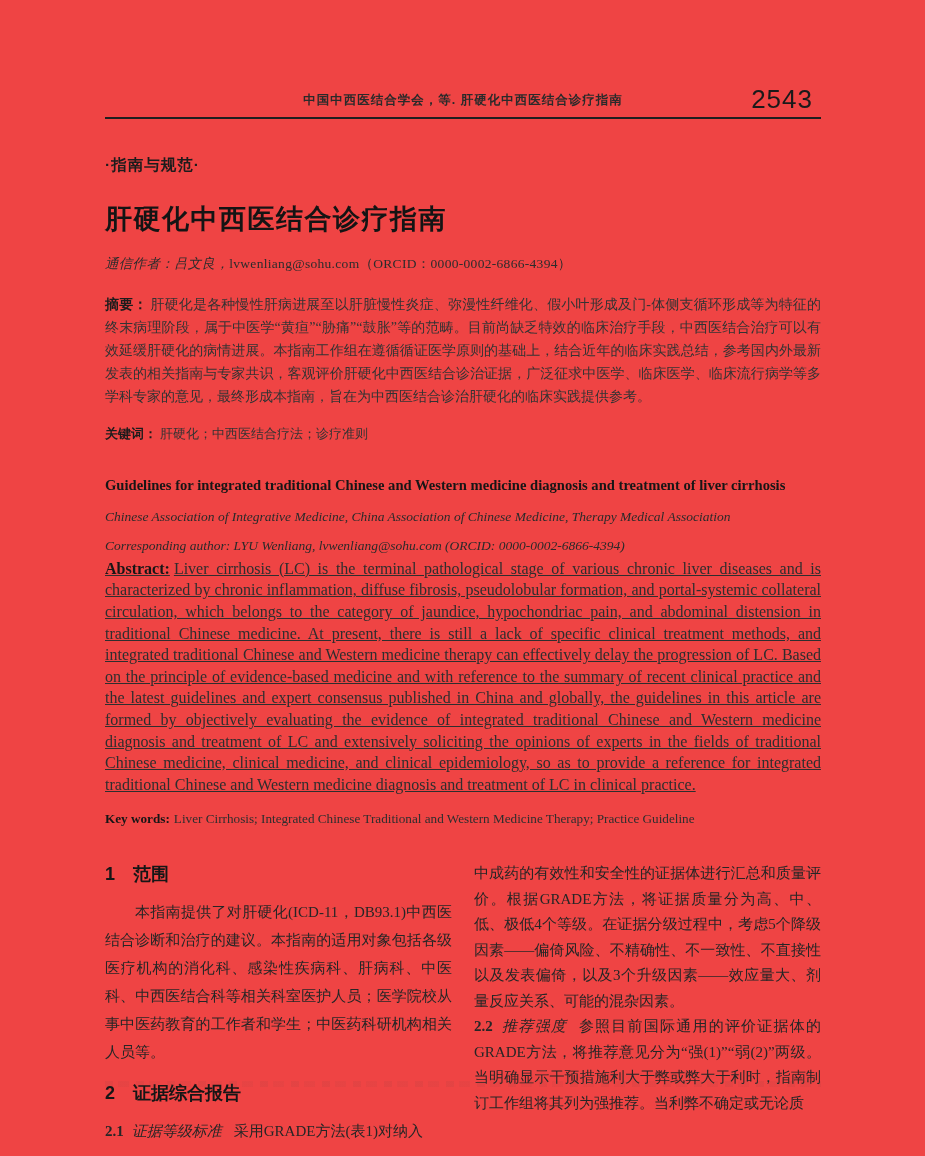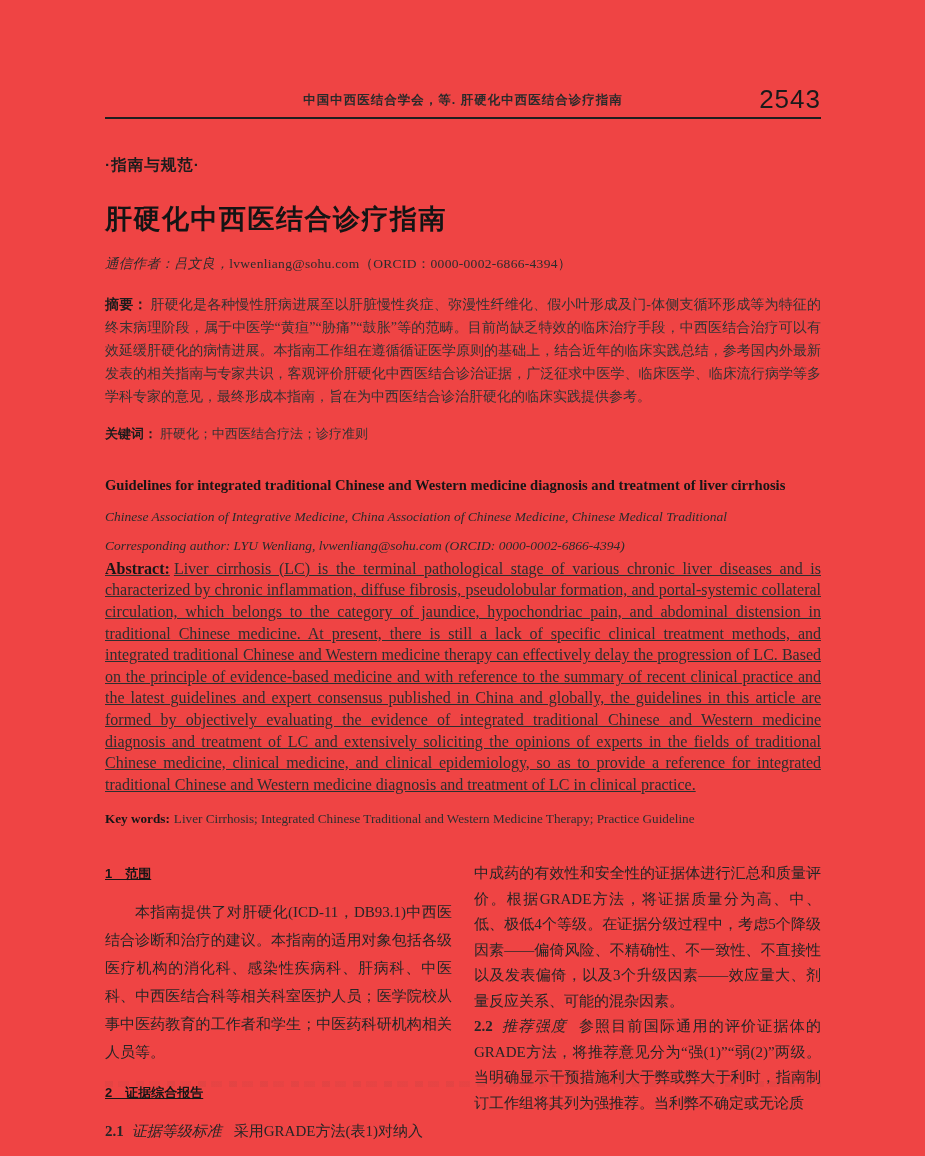--- a/index.html
+++ b/index.html
@@ -26,21 +26,21 @@
     left:0;right:0;bottom:2px;
     text-align:center;
     font-family:"Liberation Sans","DejaVu Sans",sans-serif;
     font-weight:bold;
     font-size:12.5px;
     letter-spacing:1px;
     color:#2a2a2a;
   }
   .running-head .rh-page{
     position:absolute;
-    right:0;bottom:-4px;
+    right:8px;bottom:-4px;
     font-family:"Liberation Sans","DejaVu Sans",sans-serif;
     font-size:26px;
     letter-spacing:1px;
     color:#1a1a1a;
   }
   .head-rule{
     margin-top:6px;
     border:0;border-top:2px solid #1f1f1f;
     height:0;
   }
@@ -153,25 +153,24 @@
     gap:22px;
   }
   .col{
     width:347px;
     font-size:15px;
     color:#262626;
   }
   .sec-h{
     font-family:"Liberation Sans","DejaVu Sans",sans-serif;
     font-weight:bold;
-    font-size:13px;
+    font-size:18px;
     color:#161616;
     line-height:26px;
     margin:0;
-    text-decoration:underline;
   }
   .sec-h.h2{margin-top:14px;}
   .body-p{
     margin:11px 0 0 0;
     line-height:28px;
     text-align:justify;
   }
   .body-p.indent{text-indent:2em;}
   .col-right .body-p{margin-top:0;line-height:25.5px;}
   .subsec-num{font-weight:bold;margin-right:8px;}
@@ -208,21 +207,21 @@
     </div>
 
     <p class="abstract-zh">
       <span class="lbl-hei">摘要：</span><span>肝硬化是各种慢性肝病进展至以肝脏慢性炎症、弥漫性纤维化、假小叶形成及门-体侧支循环形成等为特征的终末病理阶段，属于中医学“黄疸”“胁痛”“鼓胀”等的范畴。目前尚缺乏特效的临床治疗手段，中西医结合治疗可以有效延缓肝硬化的病情进展。本指南工作组在遵循循证医学原则的基础上，结合近年的临床实践总结，参考国内外最新发表的相关指南与专家共识，客观评价肝硬化中西医结合诊治证据，广泛征求中医学、临床医学、临床流行病学等多学科专家的意见，最终形成本指南，旨在为中西医结合诊治肝硬化的临床实践提供参考。</span>
     </p>
     <p class="keywords-zh">
       <span class="lbl-hei">关键词：</span><span>肝硬化；中西医结合疗法；诊疗准则</span>
     </p>
 
     <div class="title-en">Guidelines for integrated traditional Chinese and Western medicine diagnosis and treatment of liver cirrhosis</div>
-    <div class="affil-en">Chinese Association of Integrative Medicine, China Association of Chinese Medicine, Chinese Medical Traditional</div>
+    <div class="affil-en">Chinese Association of Integrative Medicine, China Association of Chinese Medicine, Therapy Medical Association</div>
     <div class="corr-en">
       <span>Corresponding author:</span>
       <span>LYU Wenliang, lvwenliang@sohu.com (ORCID: 0000-0002-6866-4394)</span>
     </div>
     <p class="abstract-en">
       <span class="lbl-b">Abstract:</span><span>Liver cirrhosis (LC) is the terminal pathological stage of various chronic liver diseases and is characterized by chronic inflammation, diffuse fibrosis, pseudolobular formation, and portal-systemic collateral circulation, which belongs to the category of jaundice, hypochondriac pain, and abdominal distension in traditional Chinese medicine. At present, there is still a lack of specific clinical treatment methods, and integrated traditional Chinese and Western medicine therapy can effectively delay the progression of LC. Based on the principle of evidence-based medicine and with reference to the summary of recent clinical practice and the latest guidelines and expert consensus published in China and globally, the guidelines in this article are formed by objectively evaluating the evidence of integrated traditional Chinese and Western medicine diagnosis and treatment of LC and extensively soliciting the opinions of experts in the fields of traditional Chinese medicine, clinical medicine, and clinical epidemiology, so as to provide a reference for integrated traditional Chinese and Western medicine diagnosis and treatment of LC in clinical practice.</span>
     </p>
     <p class="keywords-en">
       <span class="lbl-b">Key words:</span><span>Liver Cirrhosis; Integrated Chinese Traditional and Western Medicine Therapy; Practice Guideline</span>
     </p>

